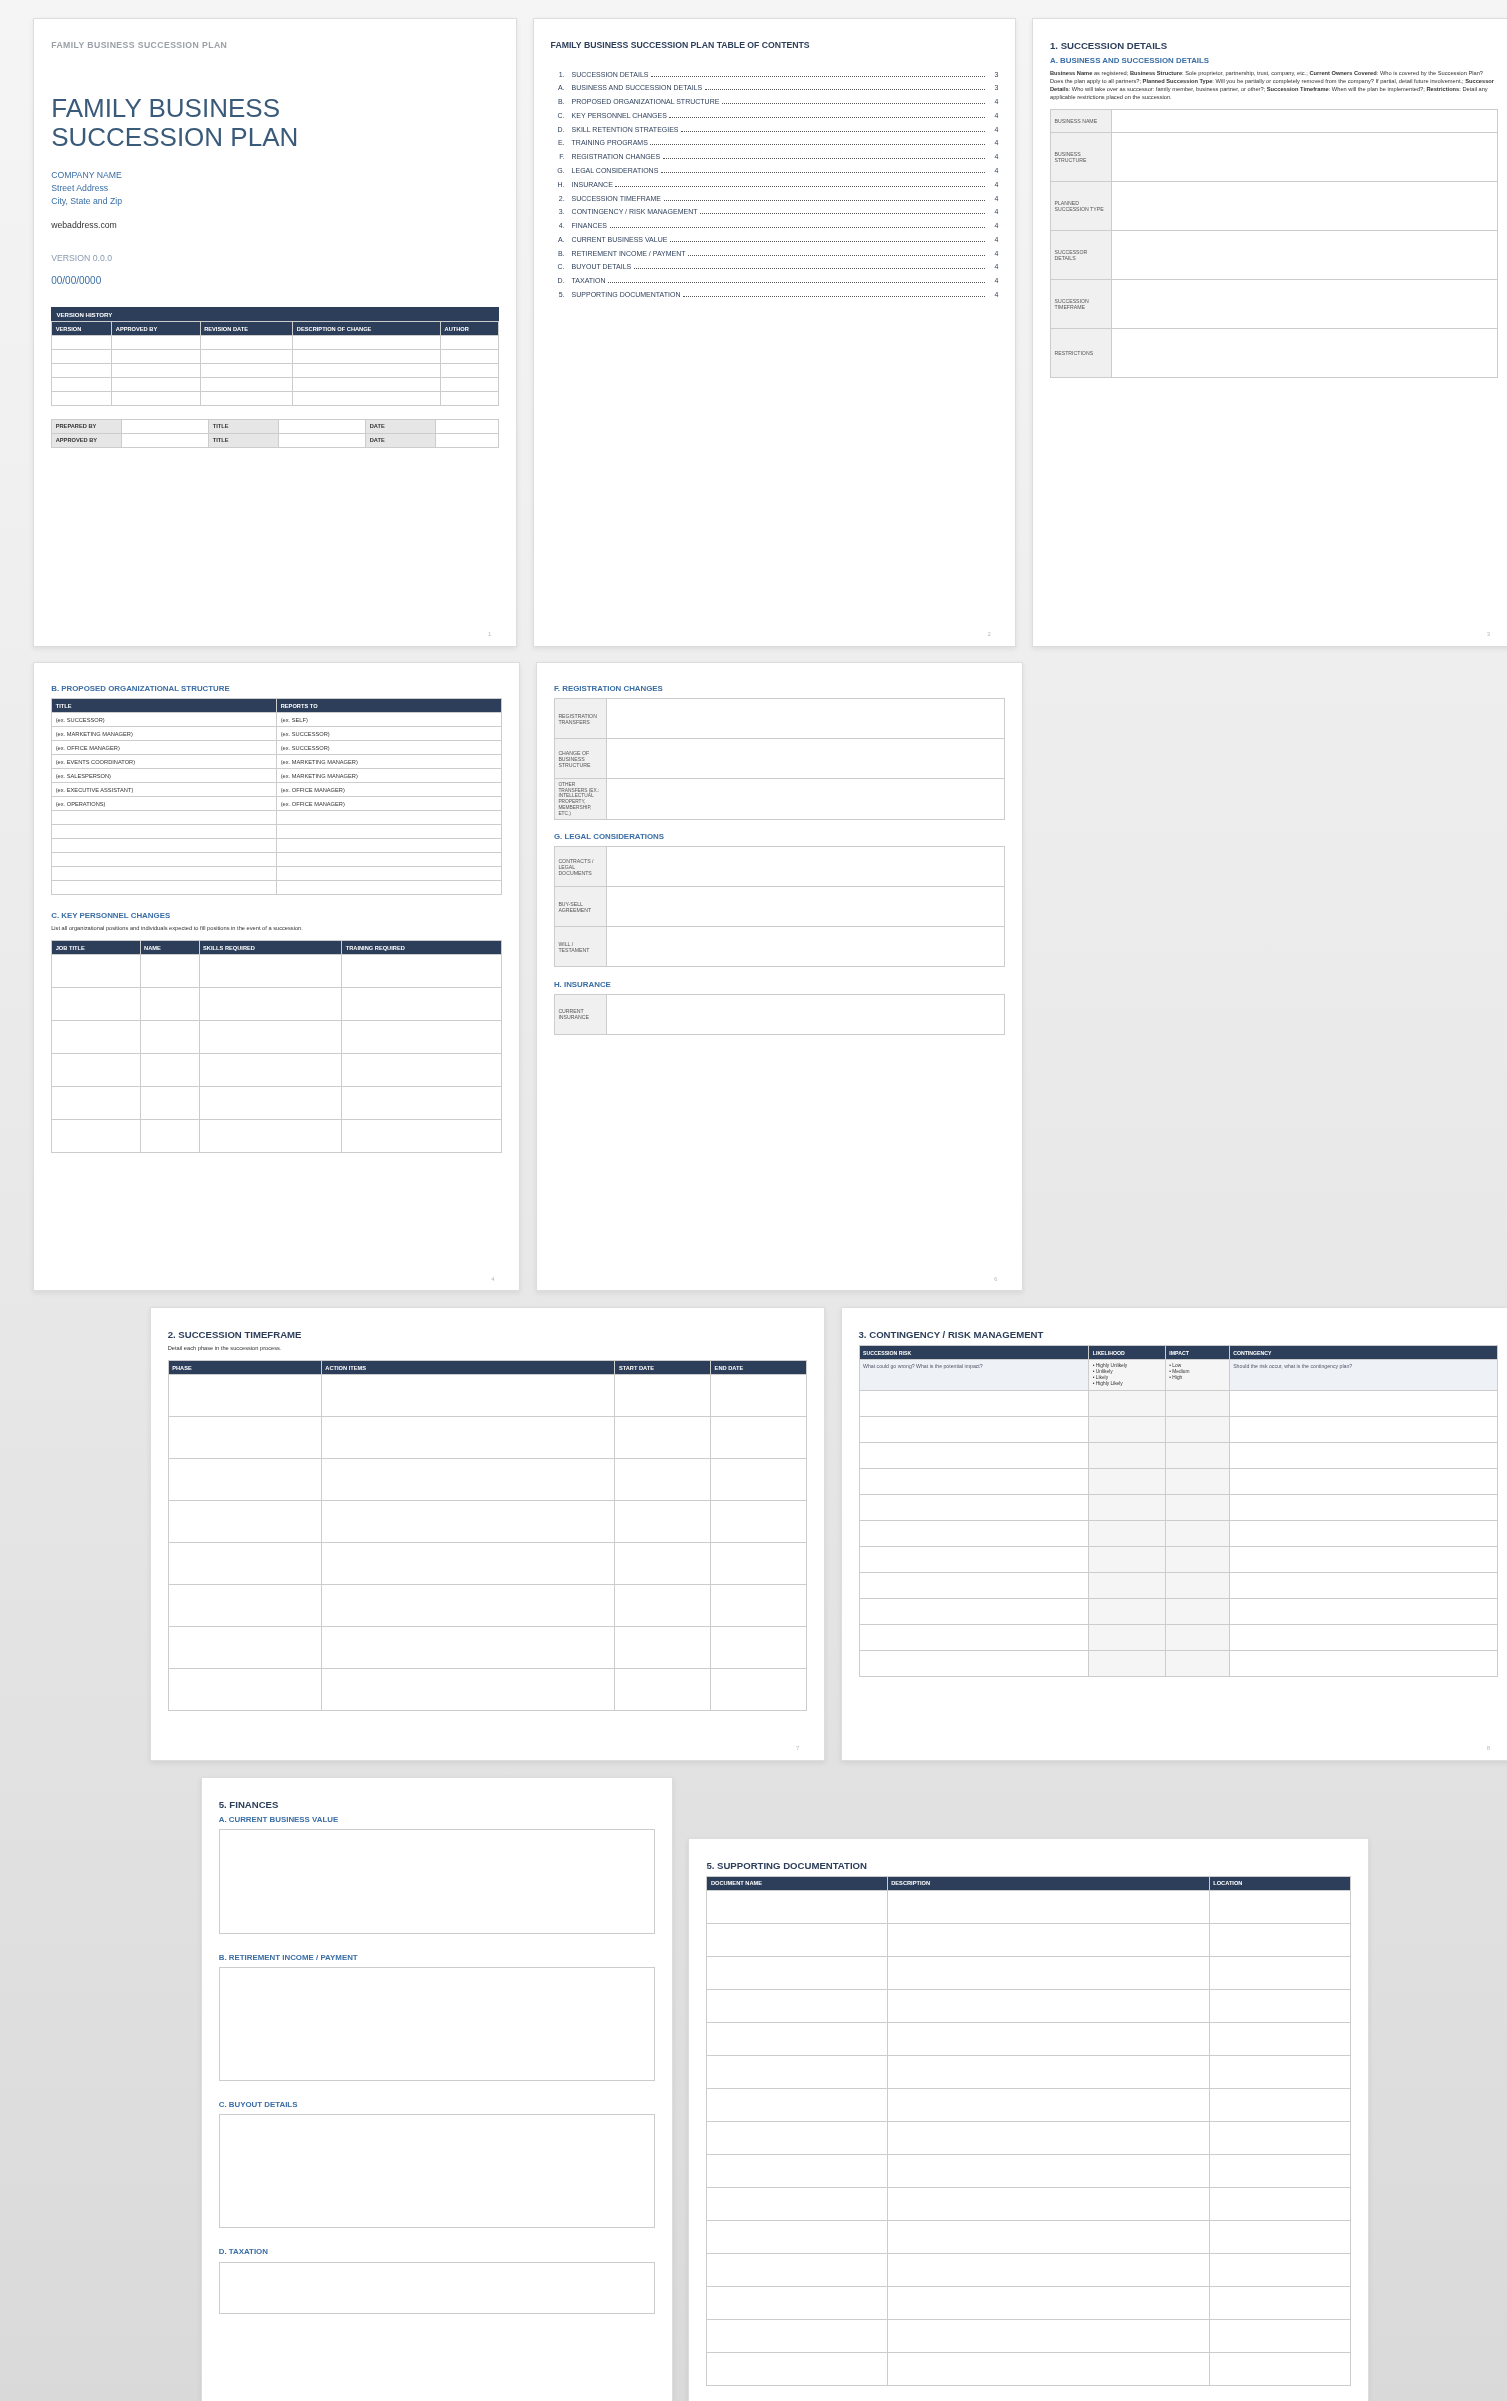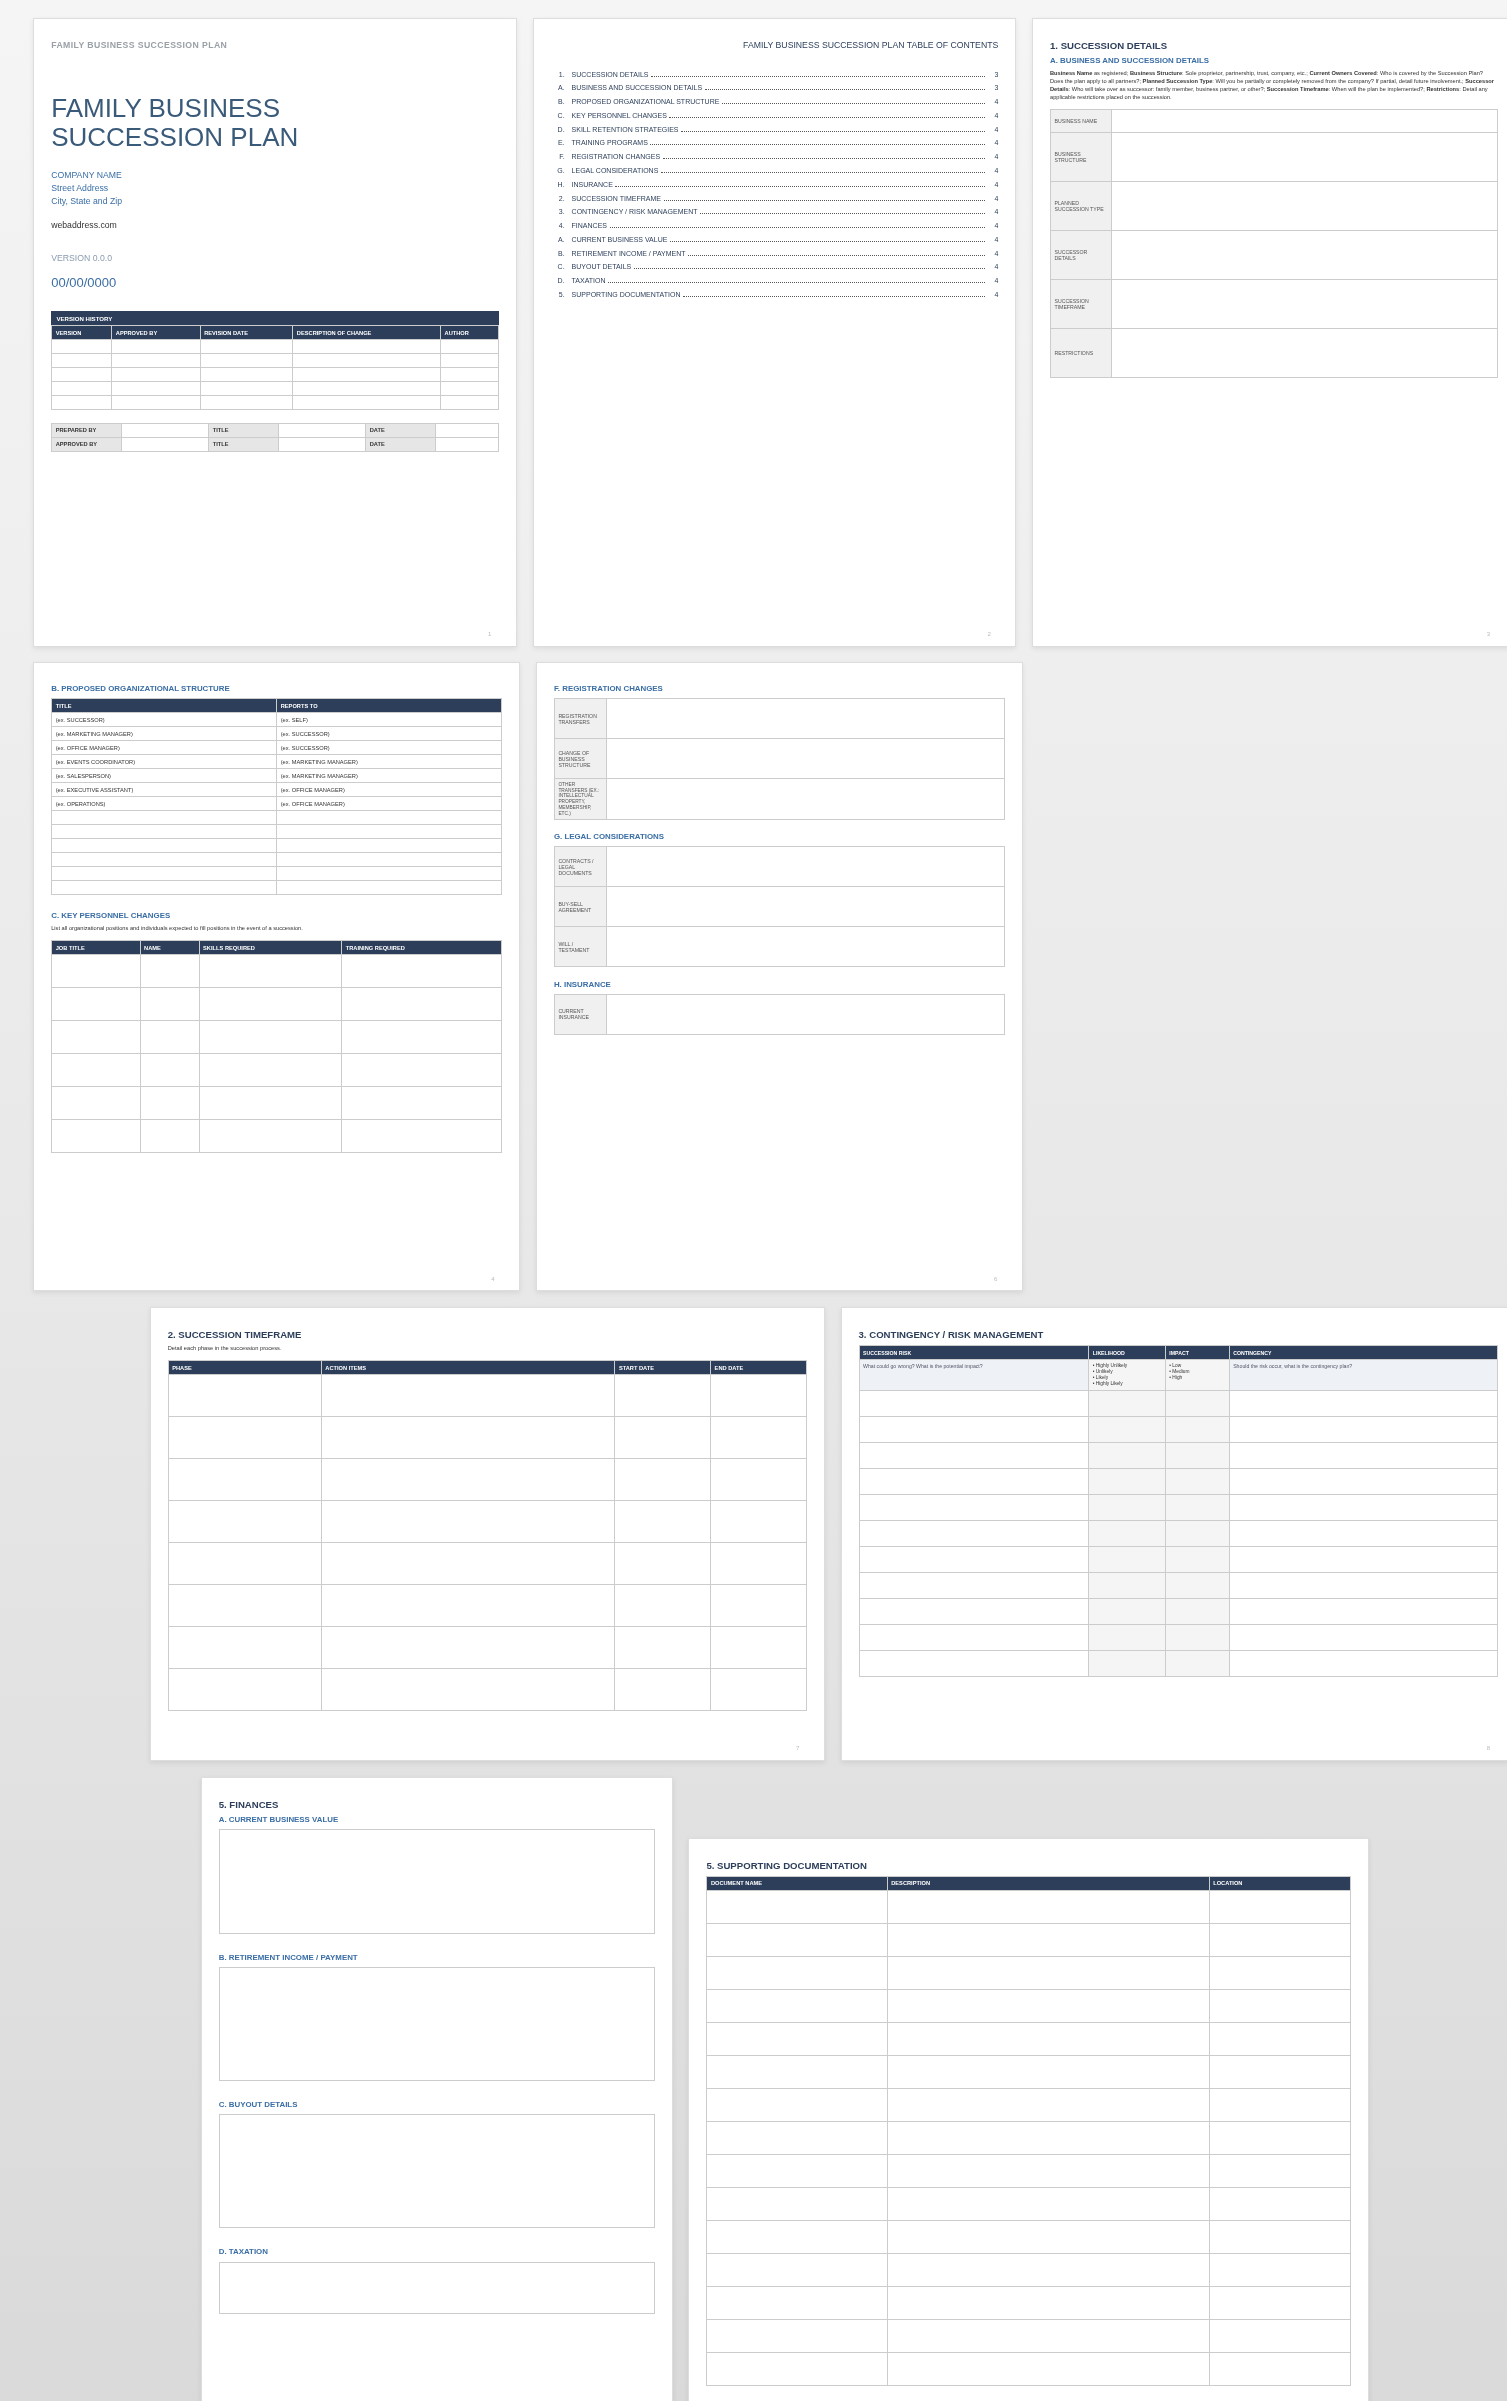--- a/index.html
+++ b/index.html
@@ -42,29 +42,29 @@
   .title-big {
     color: #3a5a7a;
     font-size: 26px;
     font-weight: 300;
     line-height: 1.15;
     margin-bottom: 15.7px;
   }
   .company-info { color: #3a6ea5; font-size: 8.7px; line-height: 1.5; margin-bottom: 12.2px; }
   .webaddr { color: #333; font-size: 8.7px; margin-bottom: 23px; }
   .version-line { color: #8a9bb0; font-size: 8.7px; margin-bottom: 12.2px; }
-  .date-line { color: #3a6ea5; font-size: 13px; margin-bottom: 21px; }
+  .date-line { color: #3a6ea5; font-size: 10px; margin-bottom: 21px; }
 
   table { border-collapse: collapse; width: 100%; font-size: 6.1px; }
   th, td { border: 0.9px solid #ccc; padding: 2.6px 3.5px; text-align: left; height: 14px; }
   th { background: #2c3e5a; color: #fff; font-weight: bold; font-size: 5.7px; text-transform: uppercase; }
   .tbl-caption { background: #2c3e5a; color: #fff; font-weight: bold; font-size: 6.1px; padding: 3.5px 5.2px; text-transform: uppercase; }
   .sign-row td.lbl { background: #e6e6e6; font-weight: bold; text-transform: uppercase; font-size: 5.7px; width: 70px; }
 
-  .toc-hdr { color: #2c3e5a; font-size: 8.7px; font-weight: normal; margin-bottom: 21px; text-align: right; }
+  .toc-hdr { color: #2c3e5a; font-size: 8.7px; font-weight: bold; margin-bottom: 21px; }
   .toc-item { display: flex; align-items: baseline; font-size: 7px; color: #2c3e5a; margin-bottom: 6.1px; }
   .toc-item .num { width: 21px; flex-shrink: 0; text-align: right; padding-right: 7px; }
   .toc-item .lbl { white-space: nowrap; }
   .toc-item .dots { flex: 1; border-bottom: 0.9px dotted #555; margin: 0 2.6px 1.7px; height: 0.9px; }
   .toc-item .pg { width: 10.5px; text-align: right; }
 
   .sec-num { color: #2c3e5a; font-size: 9.6px; font-weight: bold; margin-bottom: 5.2px; }
   .sec-sub { color: #3a6ea5; font-size: 7.9px; font-weight: bold; margin-bottom: 5.2px; text-transform: uppercase; }
   .instr { font-size: 5.7px; color: #333; line-height: 1.4; margin-bottom: 7px; }
   .instr b { font-weight: bold; }

